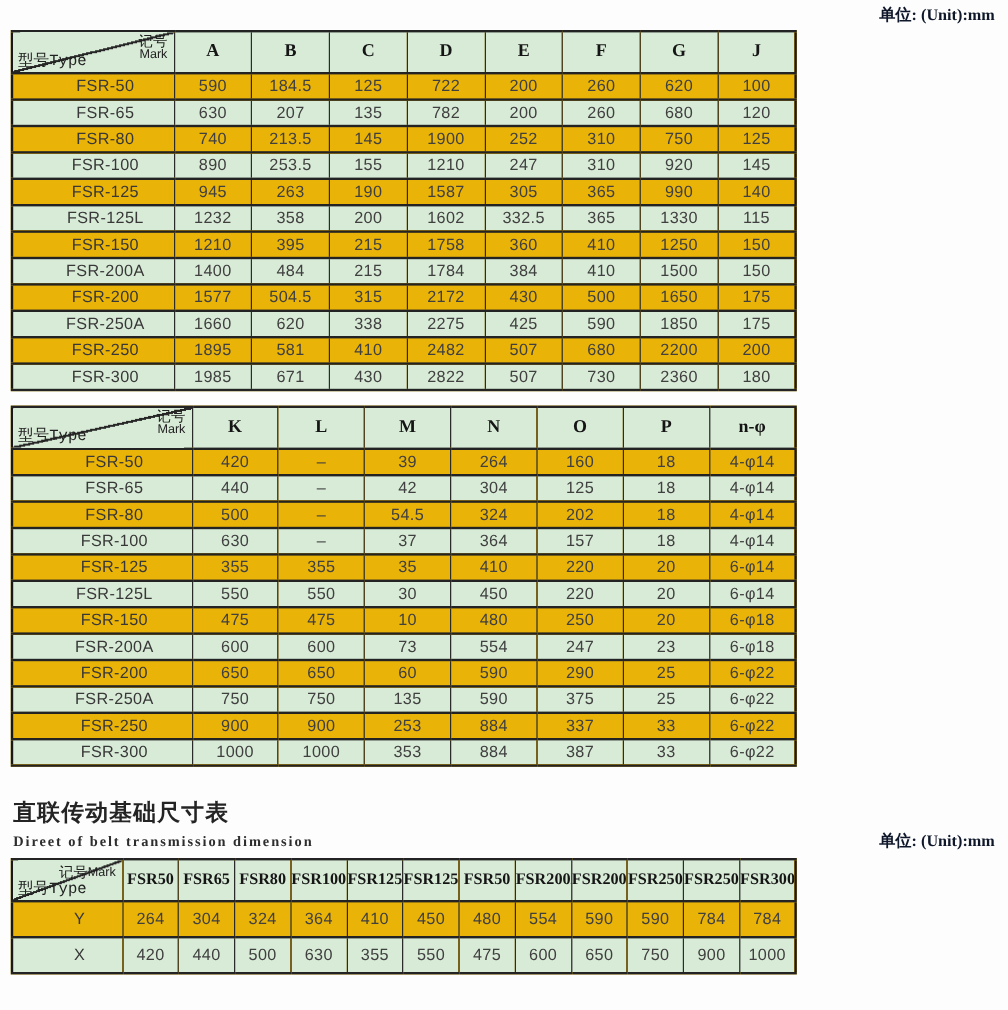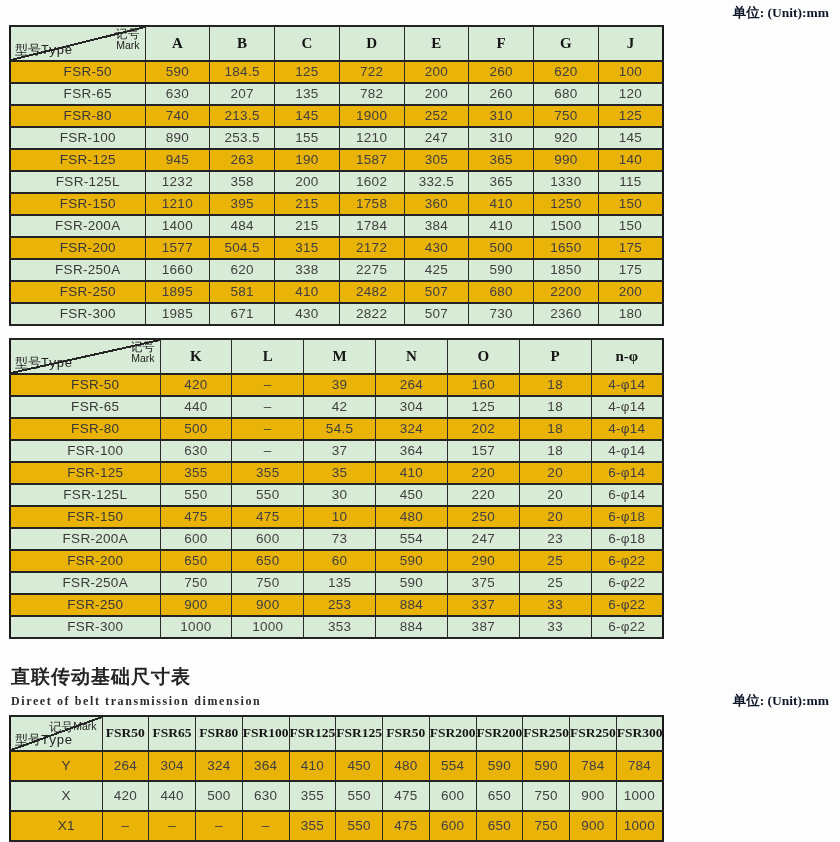--- a/index.html
+++ b/index.html
@@ -497,31 +497,16 @@
           <td>630</td>
           <td>355</td>
           <td>550</td>
           <td>475</td>
           <td>600</td>
           <td>650</td>
           <td>750</td>
           <td>900</td>
           <td>1000</td>
         </tr>
-        <tr>
-          <td class="model">X1</td>
-          <td>–</td>
-          <td>–</td>
-          <td>–</td>
-          <td>–</td>
-          <td>355</td>
-          <td>550</td>
-          <td>475</td>
-          <td>600</td>
-          <td>650</td>
-          <td>750</td>
-          <td>900</td>
-          <td>1000</td>
-        </tr>
       </tbody>
     </table>
 
 </div>
 
 </body></html>

